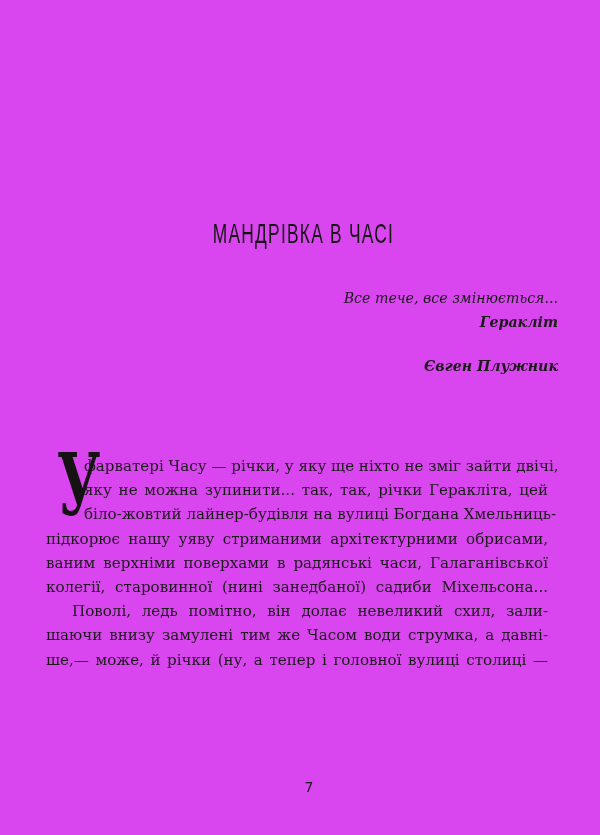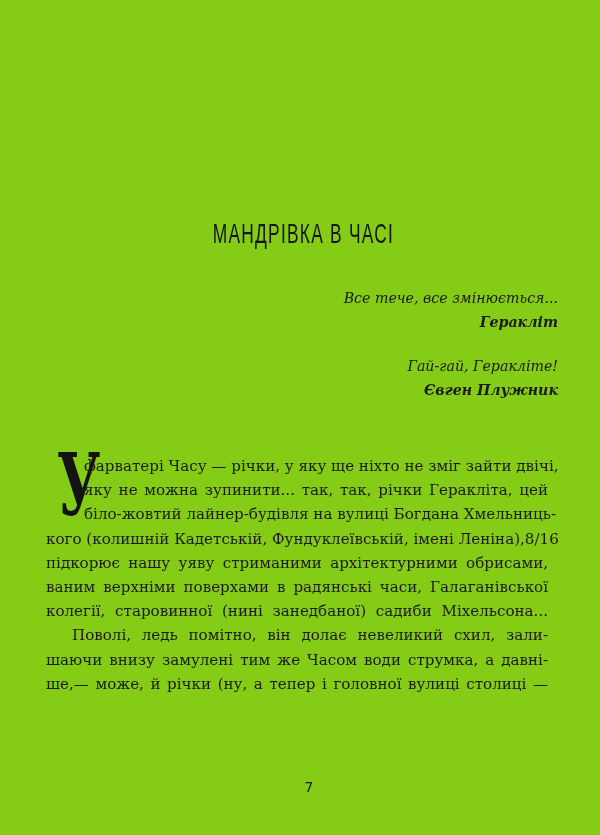--- a/index.html
+++ b/index.html
@@ -13,21 +13,21 @@
       position: relative;
       overflow: hidden;
       color: #1c1a1b;
       font-family: "DejaVu Serif", "Liberation Serif", serif;
     }
     .page {
       position: absolute;
       left: 0; top: 0;
       width: 600px;
       height: 835px;
-      background: #84cc16;
+      background: #d946ef;
     }
     .chapter-title {
       position: absolute;
       top: 218px;
       left: 0;
       width: 600px;
       text-align: center;
       font-family: "Liberation Sans", "DejaVu Sans", sans-serif;
       font-size: 28px;
       line-height: 32px;
@@ -111,32 +111,30 @@
 <div class="page">
 
   <h1 class="chapter-title">МАНДРІВКА В ЧАСІ</h1>
 
   <div class="epigraph epigraph-1">
     <span class="line">Все тече, все змінюється...</span>
     <span class="line author">Геракліт</span>
   </div>
 
   <div class="epigraph epigraph-2">
-    <span class="line">Гай-гай, Геракліте!</span>
     <span class="line author">Євген Плужник</span>
   </div>
 
   <div class="drop-cap">У</div>
 
   <div class="body-text">
     <div>
       <span class="line justify indent-drop">фарватері Часу — річки, у яку ще ніхто не зміг зайти двічі,</span>
       <span class="line justify indent-drop">яку не можна зупинити... так, так, річки Геракліта, цей</span>
       <span class="line justify indent-drop">біло-жовтий лайнер-будівля на вулиці Богдана Хмельниць-</span>
-      <span class="line justify">кого (колишній Кадетській, Фундуклеївській, імені Леніна),8/16</span>
       <span class="line justify">підкорює нашу уяву стриманими архітектурними обрисами,</span>
       <span class="line justify">ваним верхніми поверхами в радянські часи, Галаганівської</span>
       <span class="line justify">колегії, старовинної (нині занедбаної) садиби Міхельсона...</span>
     </div>
     <div>
       <span class="line justify indent-para">Поволі, ледь помітно, він долає невеликий схил, зали-</span>
       <span class="line justify">шаючи внизу замулені тим же Часом води струмка, а давні-</span>
       <span class="line justify">ше,— може, й річки (ну, а тепер і головної вулиці столиці —</span>
     </div>
   </div>

